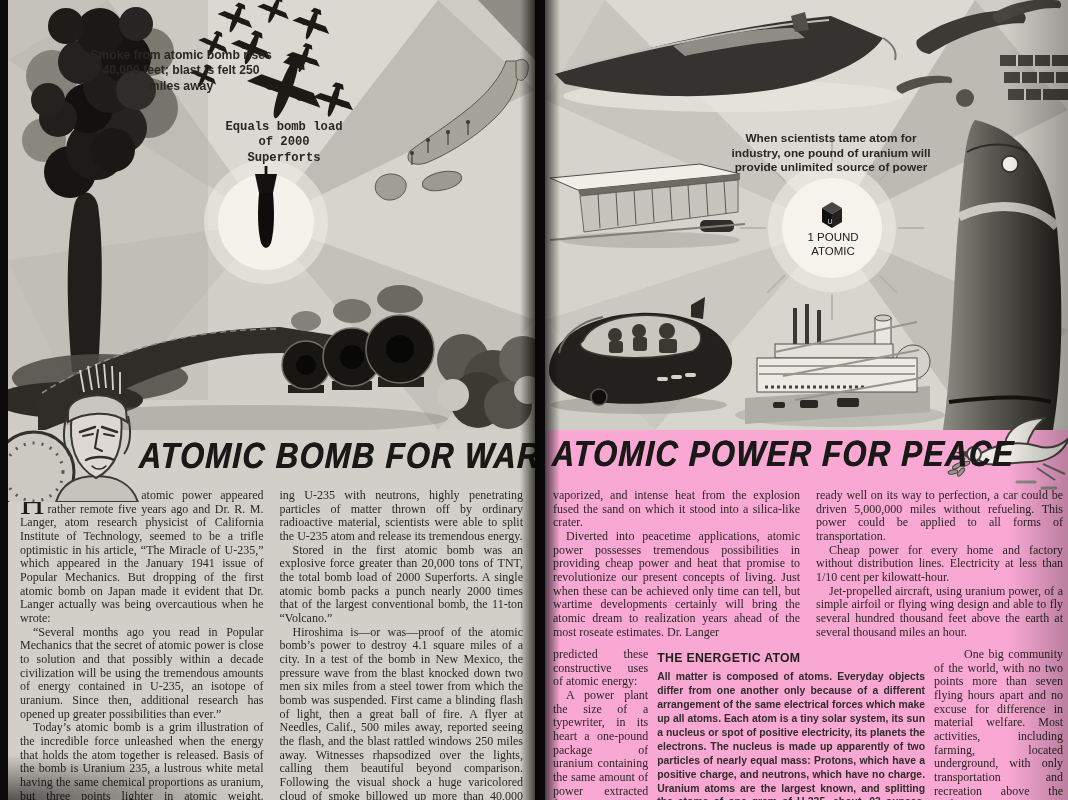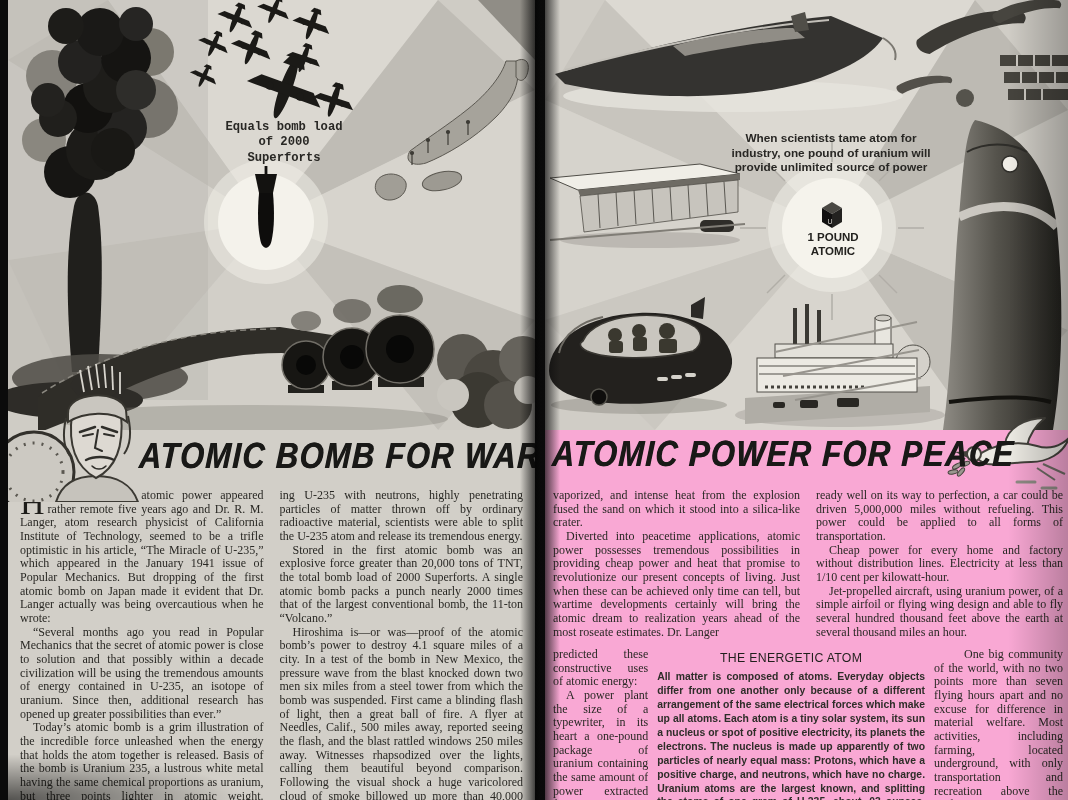--- a/index.html
+++ b/index.html
@@ -33,39 +33,39 @@
     position:absolute;z-index:15;text-align:center;
     font-family:"Liberation Sans", sans-serif;font-weight:bold;
     font-size:12.2px;line-height:1.25;color:#282724;
   }
   .cap-smoke{left:78px;top:48px;width:190px;}
   .cap-load{left:216px;top:120px;width:120px;font-family:Liberation Mono, monospace;}
   .cap-japan{left:336px;top:114px;width:168px;}
   .cap-train{left:228px;top:264px;width:150px;}
   .cap-tame{left:182px;top:131px;width:208px;font-size:11.8px;}
   .uranium-label{position:absolute;left:242px;top:231px;width:92px;z-index:15;text-align:center;
-    font-family:"Liberation Sans", sans-serif;font-weight:bold;font-size:11.5px;line-height:1.18;color:#23221f;}
+    font-family:"Liberation Sans", sans-serif;font-weight:normal;font-size:11.5px;line-height:1.18;color:#23221f;}
 
   .textblock{position:absolute;z-index:10;}
   .cols-left{left:12px;top:489px;width:503px;height:311px;display:flex;gap:16px;}
   .cols-right{left:8px;top:489px;width:510px;height:311px;}
   .col{flex:1 1 0;overflow:hidden;}
   .bodytext p{margin:0;text-align:justify;font-size:12px;line-height:1.14;color:#292824;text-indent:13px;}
   .bodytext p.cont{text-indent:0;}
   .bodytext p.first{text-indent:0;}
   .dropcap{float:left;font-size:34px;line-height:26px;padding:1px 3px 0 0;color:#1d1c19;}
   .row-top{display:flex;gap:16px;height:156px;overflow:hidden;}
   .row-top .col{height:156px;}
   .row-bottom{display:flex;gap:7px;margin-top:3px;height:152px;overflow:hidden;}
   .col-narrow-l{width:96px;overflow:hidden;}
   .col-narrow-r{width:130px;overflow:hidden;}
   .col-narrow-r p.lead{text-indent:30px;}
   .sidebar{width:270px;overflow:hidden;padding:0 2px;}
-  .sidebar-title{font-family:"Liberation Sans", sans-serif;font-weight:normal;font-size:12.3px;
-    text-align:center;color:#201f1c;margin:3px 0 5px;letter-spacing:.3px;}
+  .sidebar-title{font-family:"Liberation Sans", sans-serif;font-weight:bold;font-size:12.3px;
+    color:#201f1c;margin:3px 0 5px;letter-spacing:.3px;}
   .sidebar-text{font-family:"Liberation Sans", sans-serif;font-weight:bold;font-size:10.4px;
     line-height:1.34;text-align:justify;color:#2e2d29;}
   .soldier{position:absolute;left:0;top:352px;z-index:18;}
   .dove{position:absolute;left:402px;top:414px;z-index:18;}
 </style>
 </head>
 <body>
 
 <div class="page page-left">
 
@@ -176,20 +176,21 @@
       <circle cx="455" cy="360" r="26" fill="#5a5750"></circle>
         <circle cx="485" cy="380" r="30" fill="#4a4740"></circle>
       <circle cx="515" cy="360" r="24" fill="#66635c"></circle>
         <circle cx="470" cy="400" r="28" fill="#3b3932"></circle>
       <circle cx="500" cy="405" r="24" fill="#55524b"></circle>
         <circle cx="445" cy="395" r="16" fill="#c9c6bf"></circle>
       <circle cx="520" cy="390" r="14" fill="#bdbab3"></circle>
     </g>
   </svg>
 
+  <div class="caption cap-smoke">Smoke from atomic bomb rises 40,000 feet; blast is felt 250 miles away</div>
   <div class="caption cap-load">Equals bomb load of 2000 Superforts</div>
 
   <svg class="soldier" width="170" height="150" viewBox="0 0 170 150">
     <path d="M62,34 C70,12 108,8 122,26 L114,46 C102,32 82,34 70,44 Z" fill="#2e2c28"></path>
     <g stroke="#d8d5ce" stroke-width="1.8">
       <line x1="72" y1="18" x2="76" y2="40"></line>
         <line x1="80" y1="14" x2="84" y2="38"></line>
       <line x1="88" y1="12" x2="91" y2="36"></line>
         <line x1="96" y1="12" x2="98" y2="36"></line>
       <line x1="104" y1="14" x2="105" y2="38"></line>

